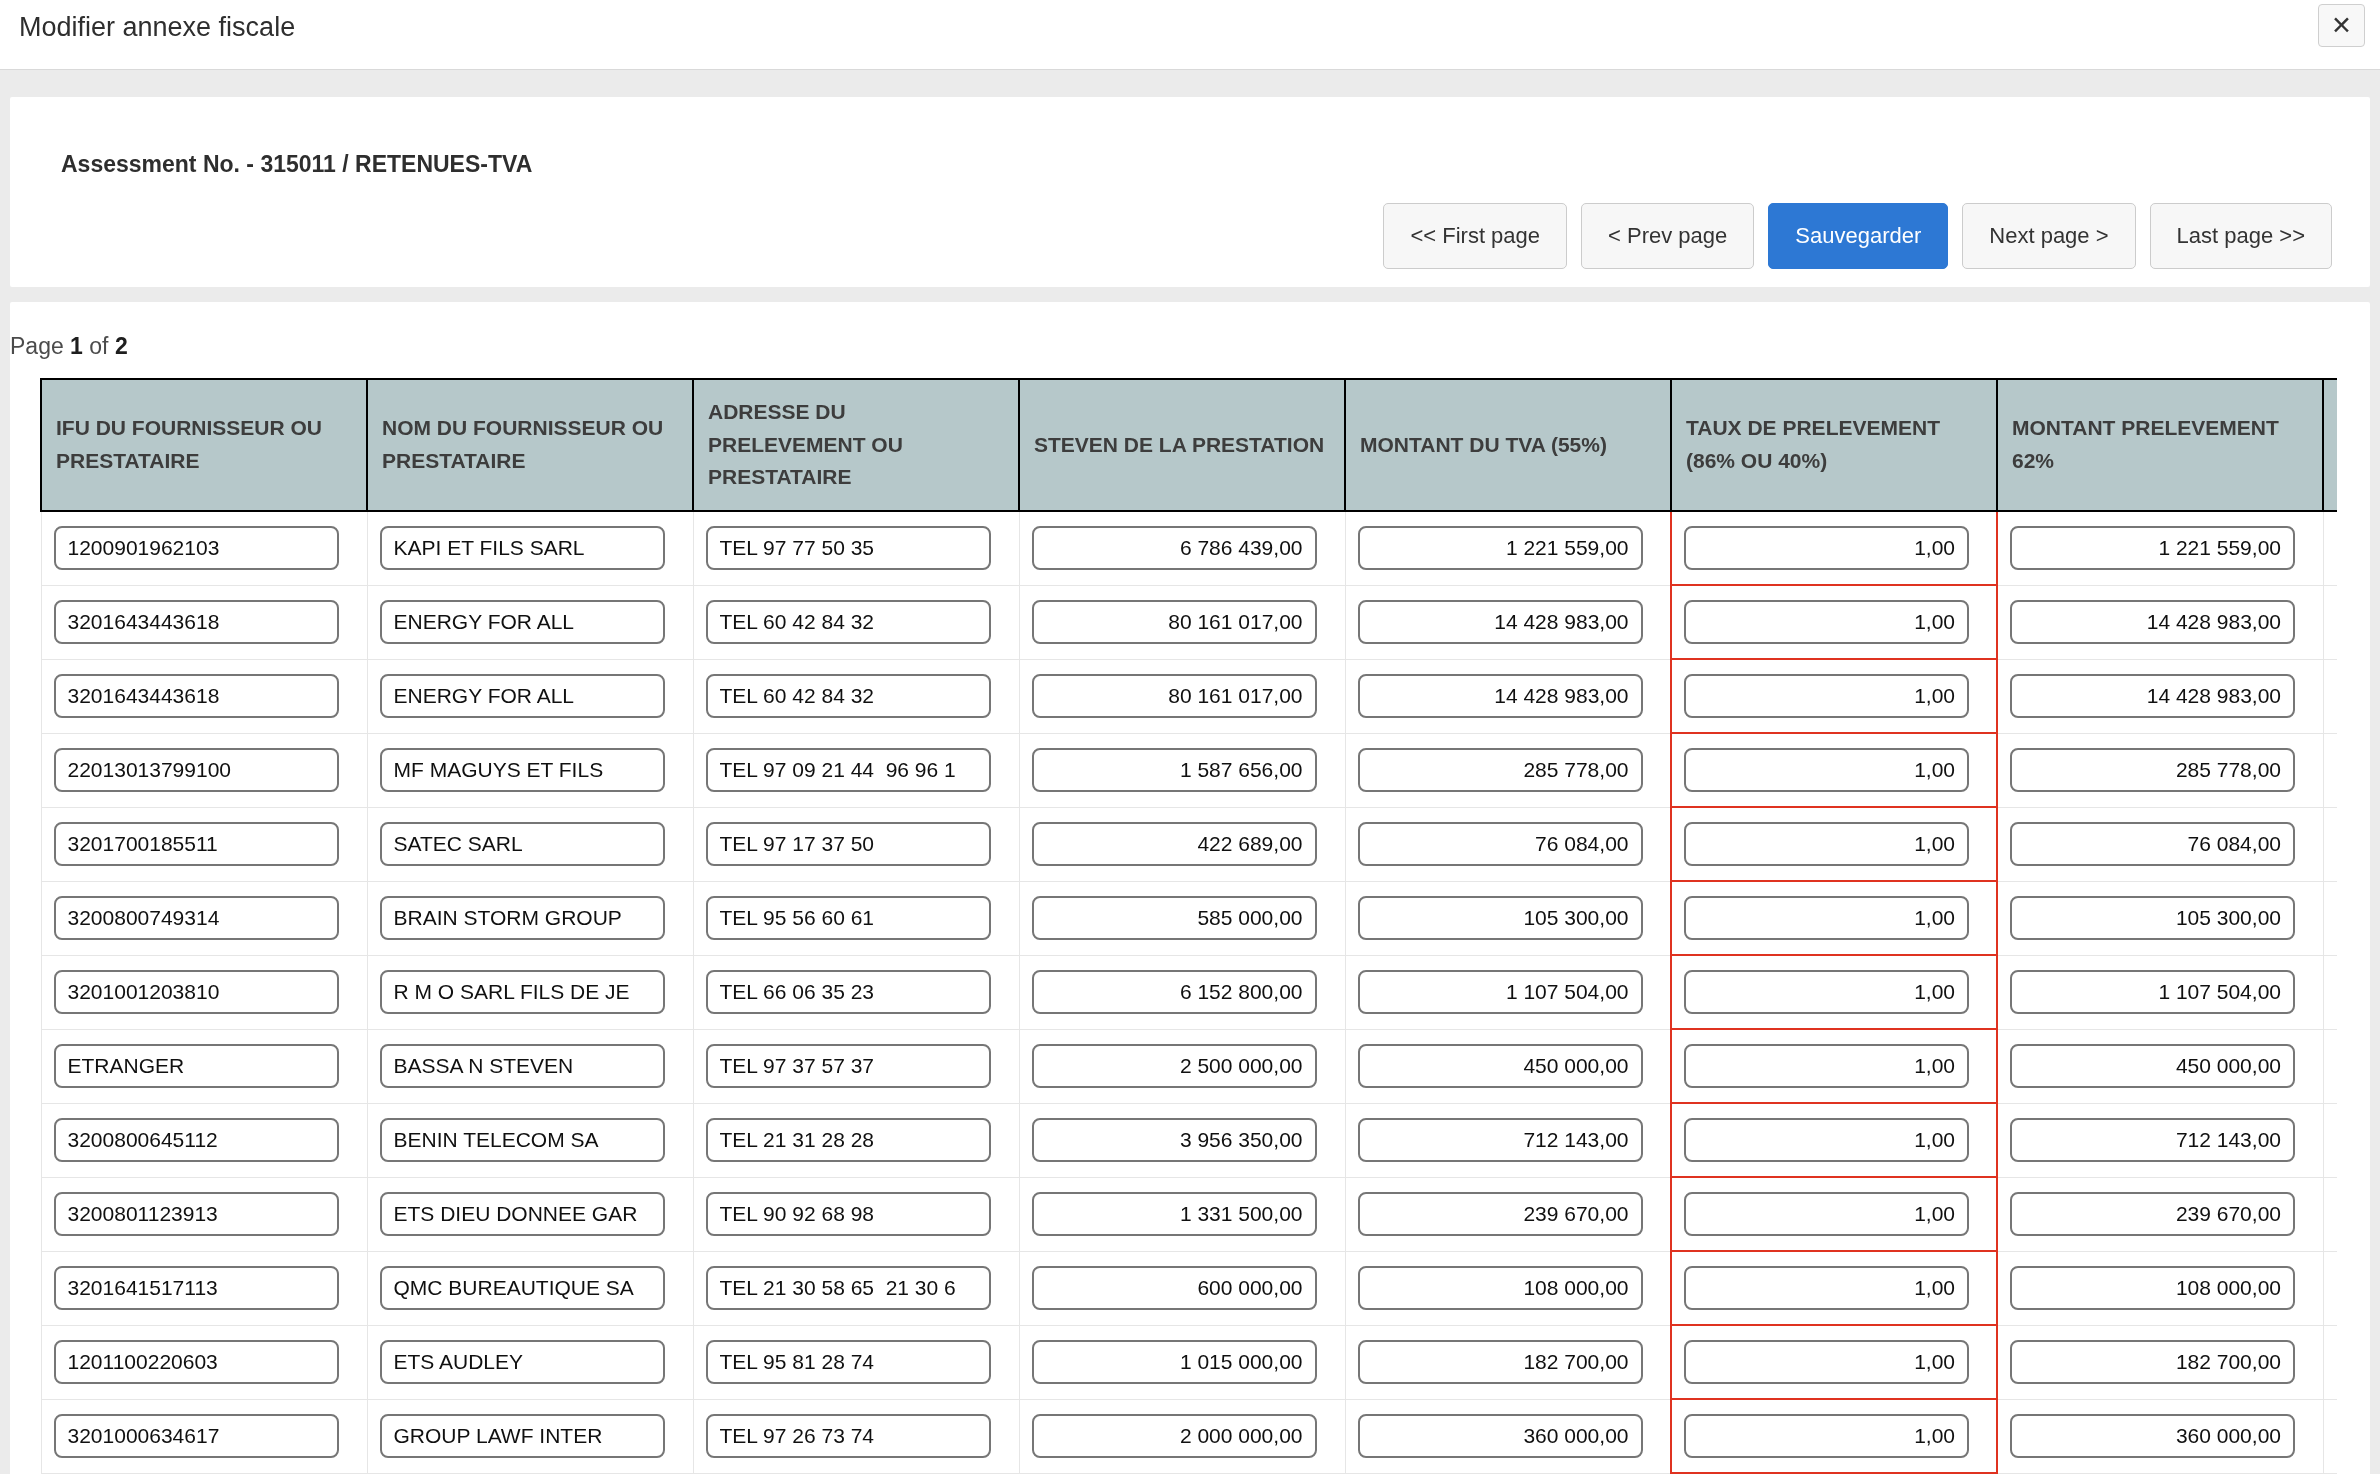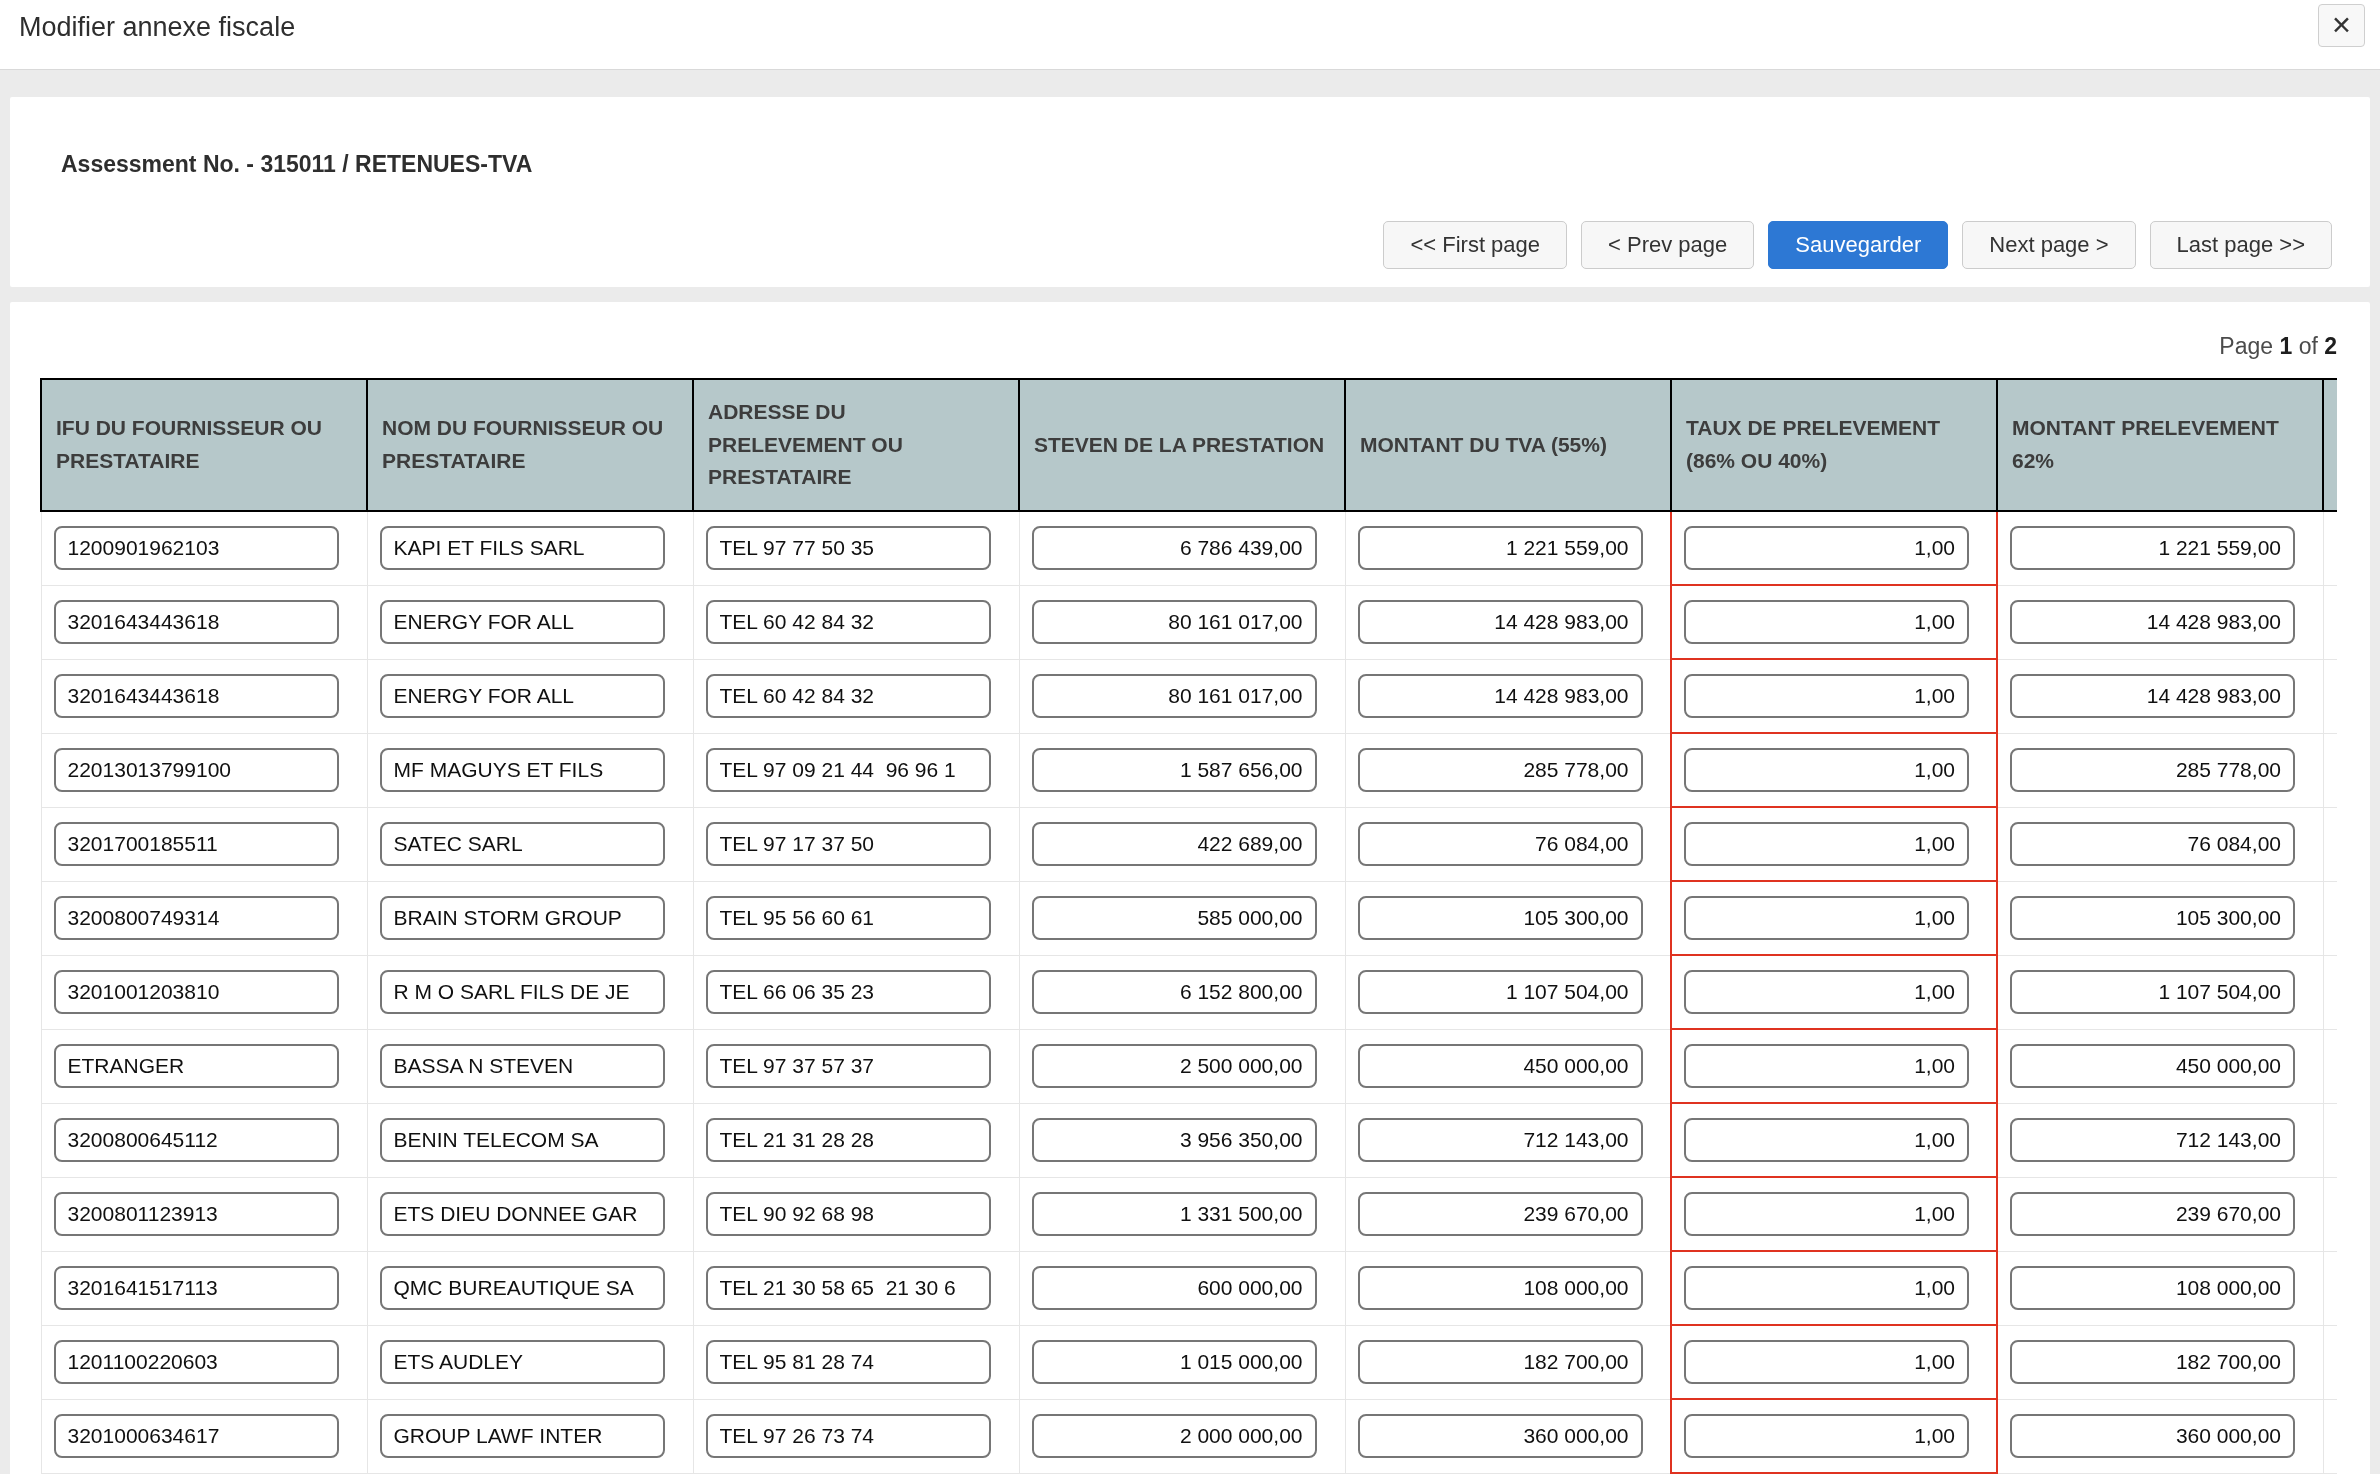--- a/index.html
+++ b/index.html
@@ -34,32 +34,32 @@
   .card-top { margin-top:27px; height:190px; position:relative; }
   .assessment-title {
     position:absolute; left:51px; top:54px;
     font-size:23px; font-weight:bold; color:#2e2e2e;
   }
   .btn-row {
     position:absolute; right:38px; bottom:18px;
     display:flex; gap:14px;
   }
   .pg-btn {
-    height:48px; padding:0 26px;
+    height:66px; padding:0 26px;
     font-size:22px; color:#333;
     background:#f7f7f7; border:1px solid #cccccc; border-radius:5px;
     cursor:pointer; font-family:inherit; white-space:nowrap;
   }
   .pg-btn.primary {
     background:var(--accent,#2d78d4); border-color:var(--accent,#2d78d4); color:#ffffff;
   }
 
   .card-table { margin-top:15px; height:1260px; overflow:hidden; }
   .page-indicator {
-    text-align:right; padding:30px 33px 18px 0;
+    padding:30px 33px 18px 0;
     font-size:23px; color:#4b4b4b; line-height:28px;
   }
   .page-indicator b { color:#1e1e1e; }
 
   
   .table-wrap { margin-left:30px; width:2297px; overflow:hidden; }
   table { border-collapse:collapse; table-layout:fixed; width:2608px; }
   th {
     width:326px;
     background:var(--teal,#b6c8ca);

